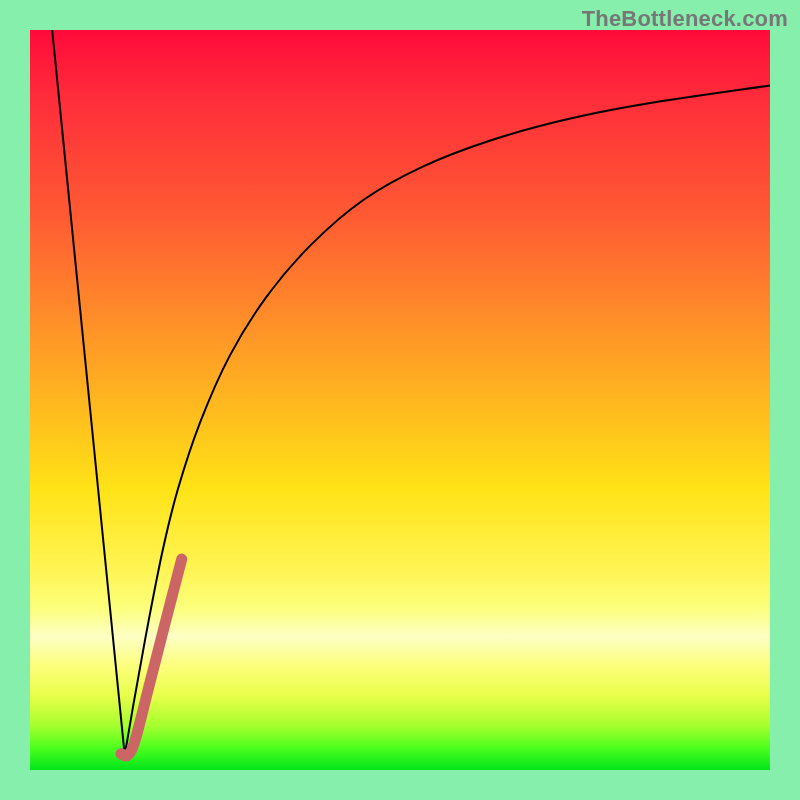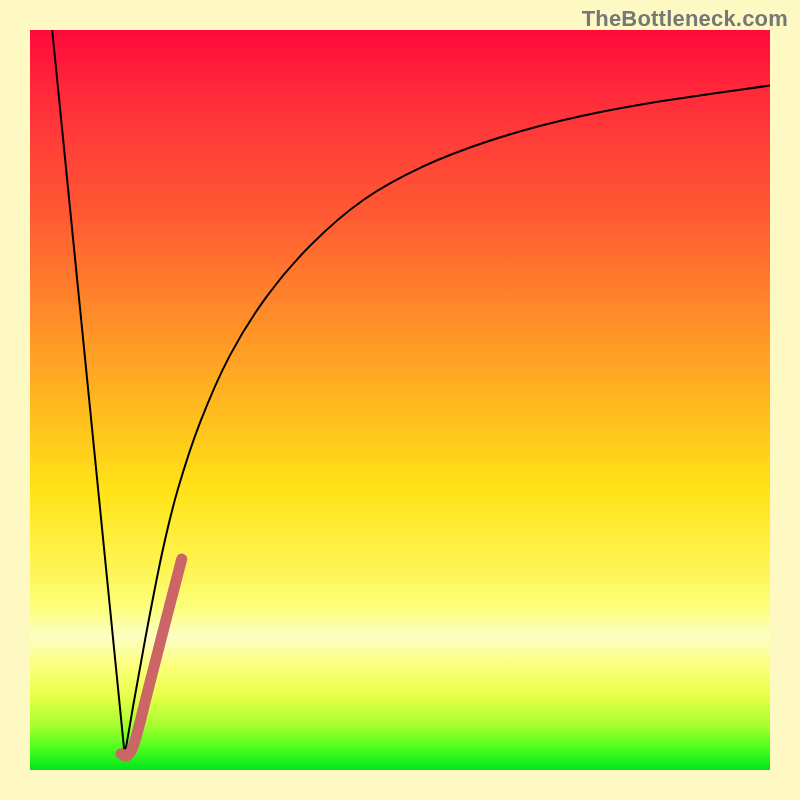--- a/index.html
+++ b/index.html
@@ -8,21 +8,21 @@
     width: 800px;
     height: 800px;
     background: #000;
     overflow: hidden;
     font-family: Arial, Helvetica, sans-serif;
   }
   .frame {
     position: relative;
     width: 800px;
     height: 800px;
-    background: #fef9c3;
+    background: #86efac;
     text-align: center;
   }
   .plot-area {
     position: absolute;
     left: 30px;
     top: 30px;
     width: 740px;
     height: 740px;
     
     background:

